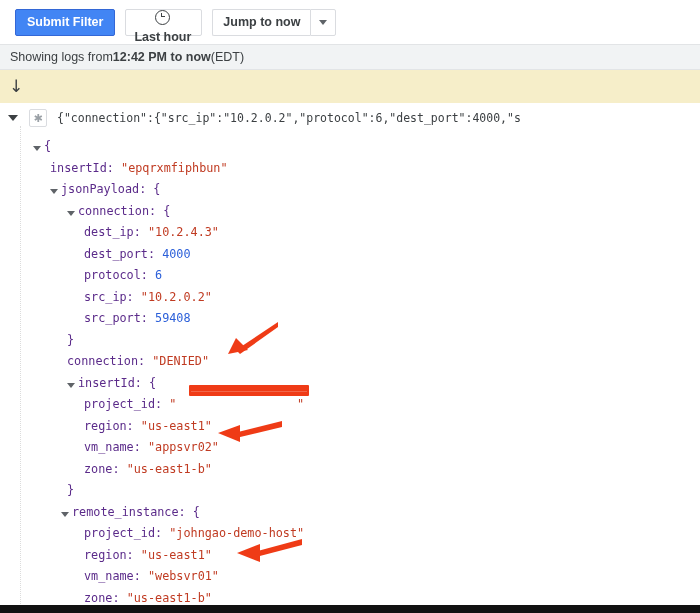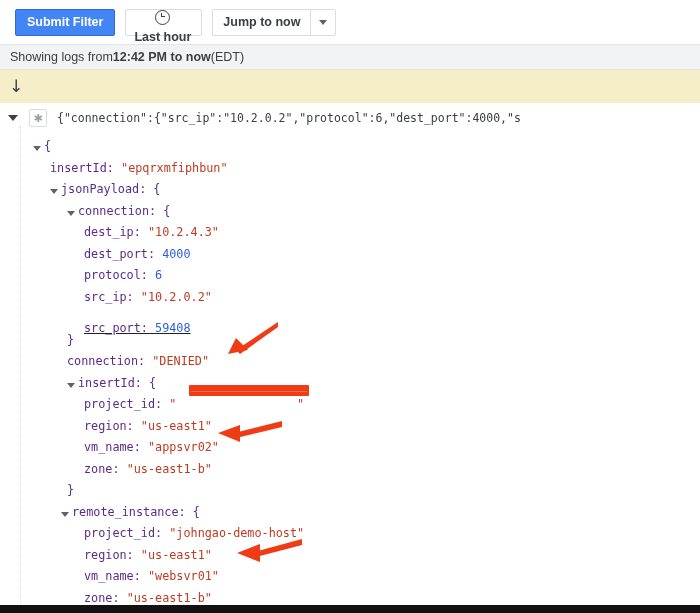--- a/index.html
+++ b/index.html
@@ -311,21 +311,21 @@
 
   <div id="json-tree">
       <div class="jrow" style="top: 33px; left: 33px;"><span class="tri-sm"></span><span class="jbrace">{</span></div>
       <div class="jrow" style="top: 54.5px; left: 50px;"><span class="jkey">insertId: </span><span class="jval-s">"epqrxmfiphbun"</span></div>
       <div class="jrow" style="top: 76px; left: 50px;"><span class="tri-sm"></span><span class="jkey">jsonPayload: </span><span class="jbrace">{</span></div>
       <div class="jrow" style="top: 97.5px; left: 67px;"><span class="tri-sm"></span><span class="jkey">connection: </span><span class="jbrace">{</span></div>
       <div class="jrow" style="top: 119px; left: 84px;"><span class="jkey">dest_ip: </span><span class="jval-s">"10.2.4.3"</span></div>
       <div class="jrow" style="top: 140.5px; left: 84px;"><span class="jkey">dest_port: </span><span class="jval-n">4000</span></div>
       <div class="jrow" style="top: 162px; left: 84px;"><span class="jkey">protocol: </span><span class="jval-n">6</span></div>
       <div class="jrow" style="top: 183.5px; left: 84px;"><span class="jkey">src_ip: </span><span class="jval-s">"10.2.0.2"</span></div>
-      <div class="jrow" style="top: 215px; left: 84px; text-decoration: underline;"><span class="jkey">src_port: </span><span class="jval-n">59408</span></div>
+      <div class="jrow" style="top: 205px; left: 84px;"><span class="jkey">src_port: </span><span class="jval-n">59408</span></div>
       <div class="jrow" style="top: 226.5px; left: 67px;"><span class="jbrace">}</span></div>
       <div class="jrow" style="top: 248px; left: 67px;"><span class="jkey">connection: </span><span class="jval-s">"DENIED"</span></div>
       <div class="jrow" style="top: 269.5px; left: 67px;"><span class="tri-sm"></span><span class="jkey">insertId: </span><span class="jbrace">{</span></div>
       <div class="jrow" style="top: 291px; left: 84px;"><span class="jkey">project_id: </span><span class="jval-s" id="redacted-value">"&nbsp;&nbsp;&nbsp;&nbsp;&nbsp;&nbsp;&nbsp;&nbsp;&nbsp;&nbsp;&nbsp;&nbsp;&nbsp;&nbsp;&nbsp;&nbsp;&nbsp;"</span></div>
       <div class="jrow" style="top: 312.5px; left: 84px;"><span class="jkey">region: </span><span class="jval-s">"us-east1"</span></div>
       <div class="jrow" style="top: 334px; left: 84px;"><span class="jkey">vm_name: </span><span class="jval-s">"appsvr02"</span></div>
       <div class="jrow" style="top: 355.5px; left: 84px;"><span class="jkey">zone: </span><span class="jval-s">"us-east1-b"</span></div>
       <div class="jrow" style="top: 377px; left: 67px;"><span class="jbrace">}</span></div>
       <div class="jrow" style="top: 398.5px; left: 61px;"><span class="tri-sm"></span><span class="jkey">remote_instance: </span><span class="jbrace">{</span></div>
       <div class="jrow" style="top: 420px; left: 84px;"><span class="jkey">project_id: </span><span class="jval-s">"johngao-demo-host"</span></div>

